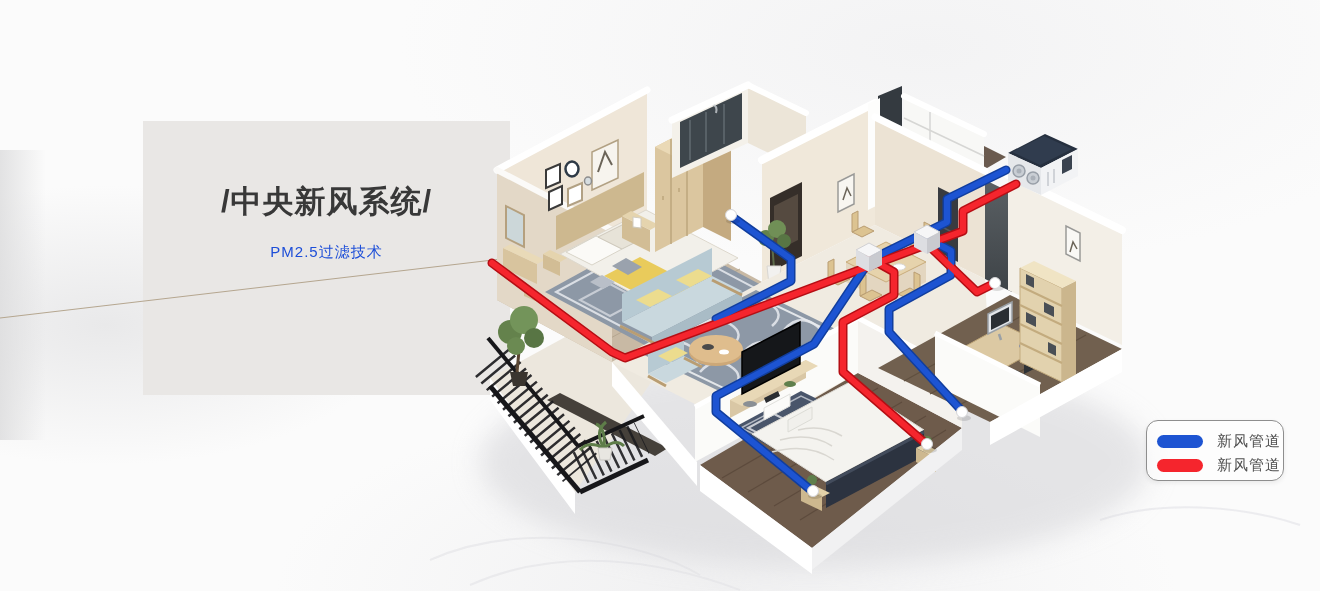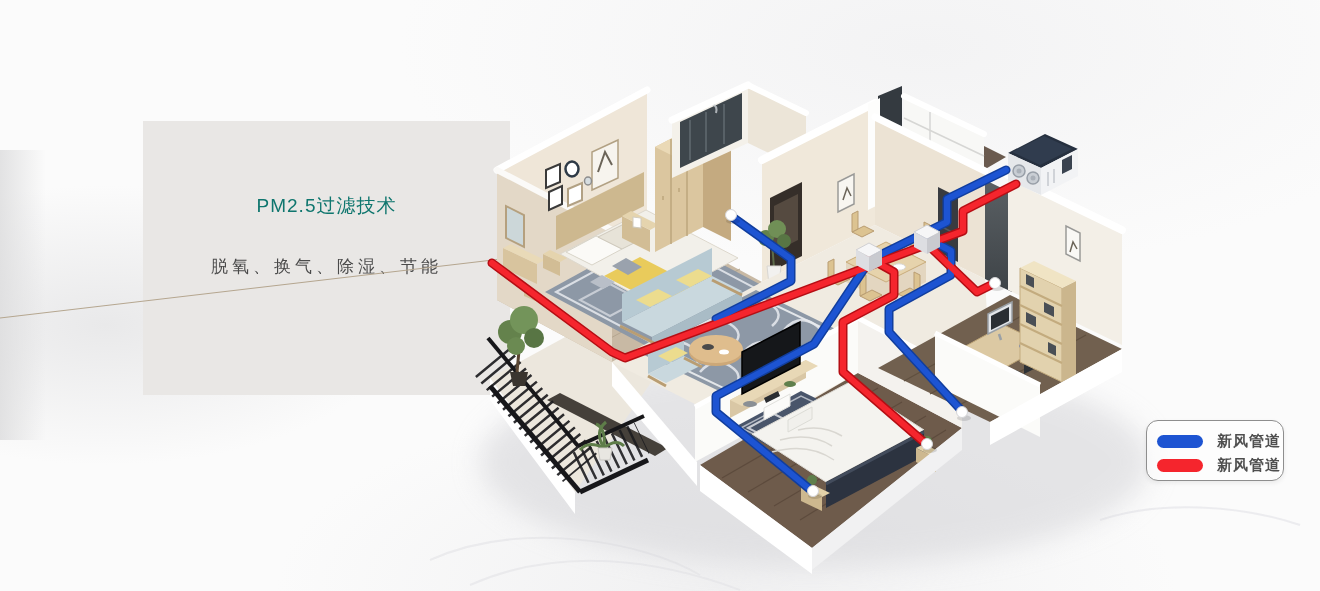--- a/index.html
+++ b/index.html
@@ -12,40 +12,40 @@
       radial-gradient(ellipse 600px 260px at 55% 100%, #f0f0f1 0%, rgba(246,246,247,0) 75%),
       #fbfbfb;
   }
   .shade-left{position:absolute;left:0;top:150px;width:46px;height:290px;z-index:0;
     background:linear-gradient(90deg,#dcdcdd 0%,rgba(238,238,239,0) 100%);opacity:.8;}
   .panel{
     position:absolute;left:143px;top:121px;width:367px;height:274px;z-index:1;
     background:#e9e7e5;text-align:center;box-sizing:border-box;padding-top:60px;
   }
   .panel-title{font-size:31px;font-weight:bold;color:#383838;letter-spacing:1px;margin:0;}
-  .panel-sub{font-size:19px;color:#0f766e;margin:12px 0 0 0;letter-spacing:1px;}
+  .panel-sub{font-size:15px;color:#1d4ed8;margin:20px 0 0 0;letter-spacing:1px;}
   .panel-feats{font-size:17px;color:#4a4a4a;margin:36px 0 0 0;letter-spacing:4px;}
   .scene{position:absolute;left:0;top:0;z-index:2;pointer-events:none;}
   .legend{
     position:absolute;left:1146px;top:420px;width:138px;height:61px;z-index:3;
     border:1.5px solid #8e8e8e;border-radius:12px;background:rgba(255,255,255,.55);
     box-sizing:border-box;padding:8px 0 0 10px;box-shadow:0 2px 5px rgba(0,0,0,.07);
   }
   .legend-row{display:flex;align-items:center;height:24px;}
   .legend-pill{width:46px;height:13px;border-radius:7px;flex:0 0 auto;}
-  .legend-label{font-size:15px;color:#4f4f4f;margin-left:14px;letter-spacing:1px;white-space:nowrap;font-weight:bold;}
+  .legend-label{font-size:15px;color:#4f4f4f;margin-left:14px;letter-spacing:1px;white-space:nowrap;}
 </style>
 </head>
 <body>
 
 <div class="shade-left"></div>
 
 <div class="panel">
+  <p class="panel-title">/中央新风系统/</p>
   <p class="panel-sub">PM2.5过滤技术</p>
-  <p class="panel-feats">脱氧、换气、除湿、节能</p>
 </div>
 
 <svg class="scene" width="1320" height="591" viewBox="0 0 1320 591">
   <defs>
     <filter id="soft" x="-40%" y="-40%" width="180%" height="180%">
       <feGaussianBlur stdDeviation="14"></feGaussianBlur>
     </filter>
     <linearGradient id="slate" x1="0" y1="0" x2="0" y2="1">
       <stop offset="0" stop-color="#5a6064"></stop>
         <stop offset="1" stop-color="#3e4347"></stop>

